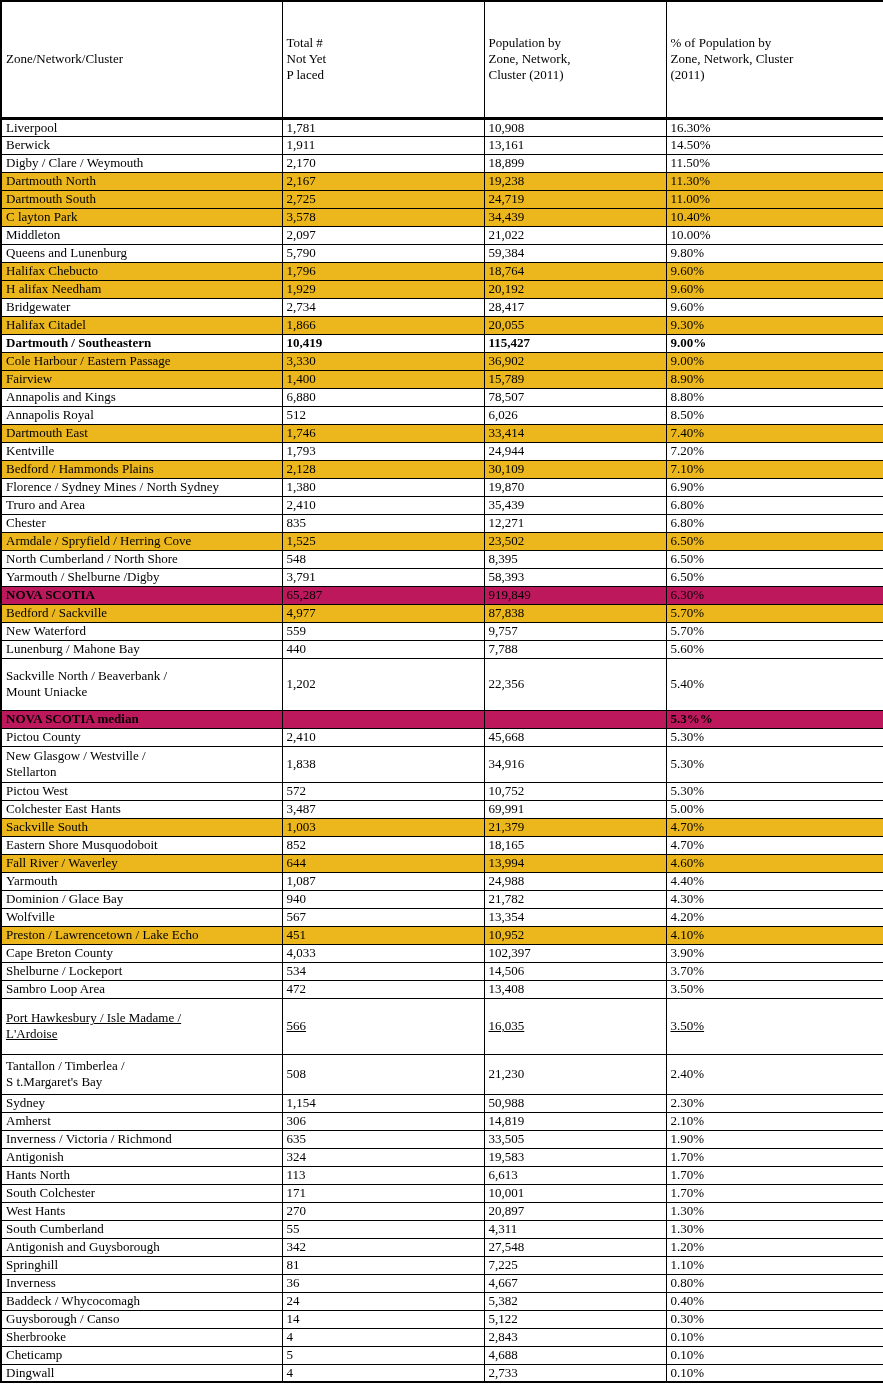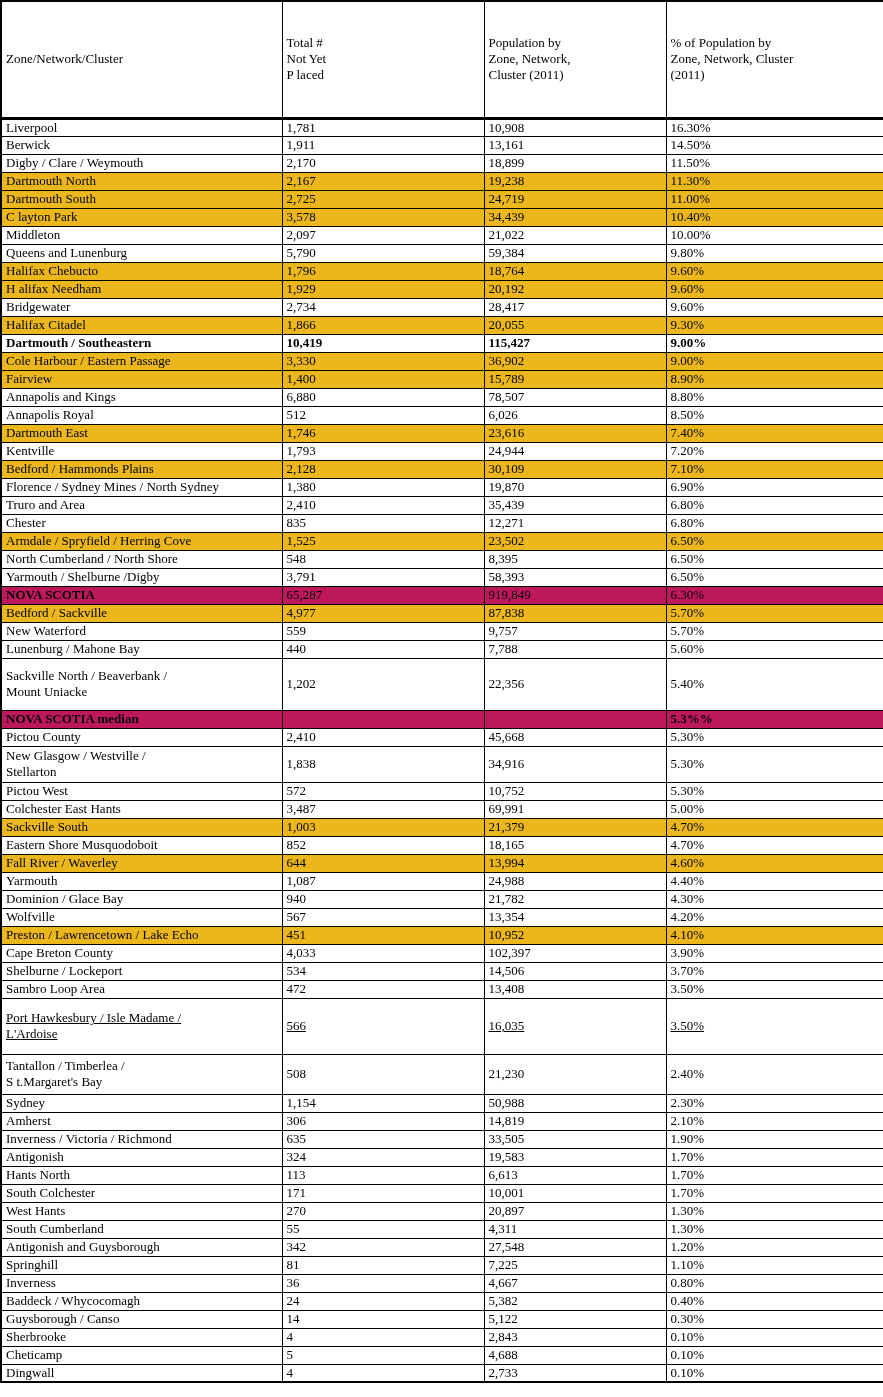--- a/index.html
+++ b/index.html
@@ -168,21 +168,21 @@
   </tr>
         <tr>
     <td>Annapolis Royal</td>
     <td>512</td>
     <td>6,026</td>
     <td>8.50%</td>
   </tr>
         <tr class="gold">
     <td>Dartmouth East</td>
     <td>1,746</td>
-    <td>23,616</td>
+    <td>33,414</td>
     <td>7.40%</td>
   </tr>
         <tr>
     <td>Kentville</td>
     <td>1,793</td>
     <td>24,944</td>
     <td>7.20%</td>
   </tr>
         <tr class="gold">
     <td>Bedford / Hammonds Plains</td>

